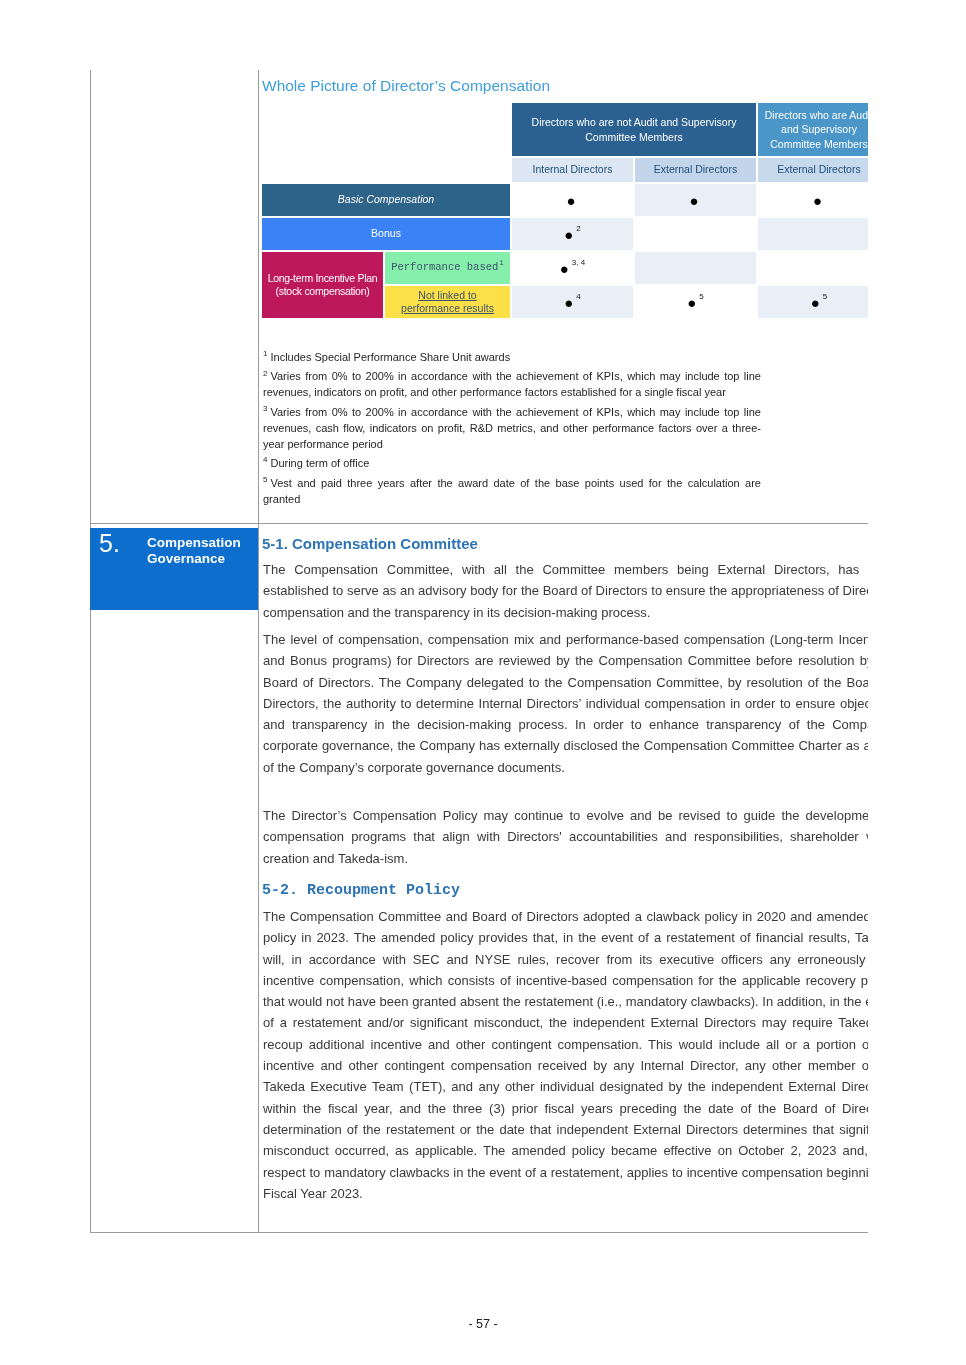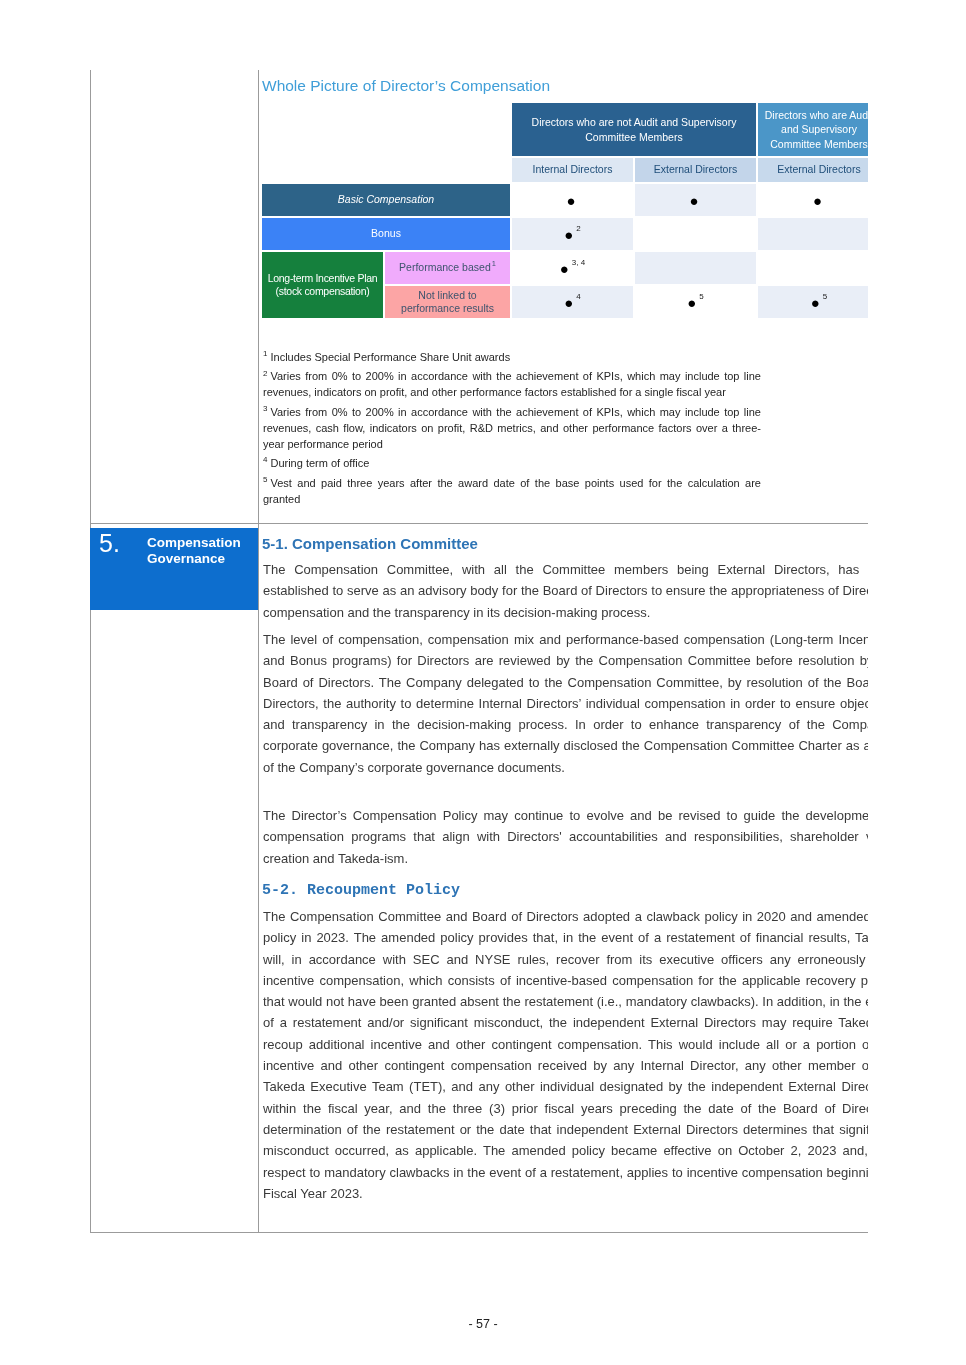--- a/index.html
+++ b/index.html
@@ -20,23 +20,23 @@
     grid-template-rows:53px 24px 32px 32px 32px 32px; gap:2px; }
   .c { display:flex; align-items:center; justify-content:center; text-align:center;
        font-size:10.5px; line-height:13.5px; }
   .gh1 { grid-area:1/3/2/5; background:#2a6190; color:#fff; padding:0 6px; line-height:14.5px; }
   .gh2 { grid-area:1/5/2/6; background:#4b96c8; color:#fff; padding:0 4px; line-height:14.5px; }
   .sh1 { grid-area:2/3/3/4; background:#dde7f3; color:#1f4e79; }
   .sh2 { grid-area:2/4/3/5; background:#c3d5ea; color:#1f4e79; }
   .sh3 { grid-area:2/5/3/6; background:#c7d9ec; color:#1f4e79; }
   .lab-basic { grid-area:3/1/4/3; background:#2d6388; color:#fff;font-style:italic; }
   .lab-bonus { grid-area:4/1/5/3; background:#3b82f6; color:#fff; }
-  .lab-ltip  { grid-area:5/1/7/2; background:#15803d; color:#fff; letter-spacing:-0.3px; padding:0 2px; }
-  .lab-perf  { grid-area:5/2/6/3; background:#f0abfc; color:#3e546e; }
-  .lab-nl    { grid-area:6/2/7/3; background:#fca5a5; color:#3e546e; padding:0 6px; }
+  .lab-ltip  { grid-area:5/1/7/2; background:#be185d; color:#fff; letter-spacing:-0.3px; padding:0 2px; }
+  .lab-perf  { grid-area:5/2/6/3; background:#86efac; color:#3e546e;font-family:Liberation Mono, monospace; }
+  .lab-nl    { grid-area:6/2/7/3; background:#fde047; color:#3e546e; padding:0 6px;text-decoration:underline; }
   .d31{grid-area:3/3;} .d32{grid-area:3/4;} .d33{grid-area:3/5;}
   .d41{grid-area:4/3;} .d42{grid-area:4/4;} .d43{grid-area:4/5;}
   .d51{grid-area:5/3;} .d52{grid-area:5/4;} .d53{grid-area:5/5;}
   .d61{grid-area:6/3;} .d62{grid-area:6/4;} .d63{grid-area:6/5;}
   .shade { background:#e9eef7; }
   .plain { background:#ffffff; }
   .dot { font-size:15px; color:#000; line-height:1; }
   .dot-sup { font-size:8px; color:#1a1a1a; position:relative; top:-5px; margin-left:3px; }
   .lbl-sup { font-size:7.5px; position:relative; top:-4px; margin-left:1px; }
 

